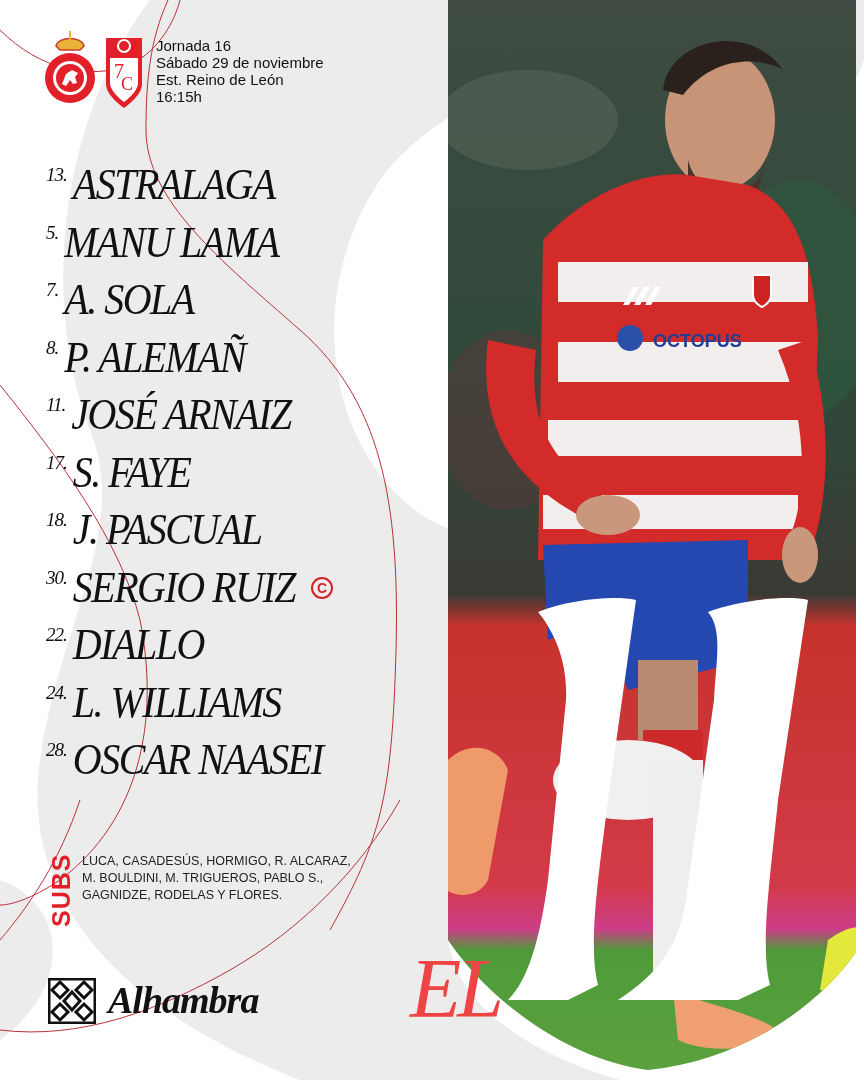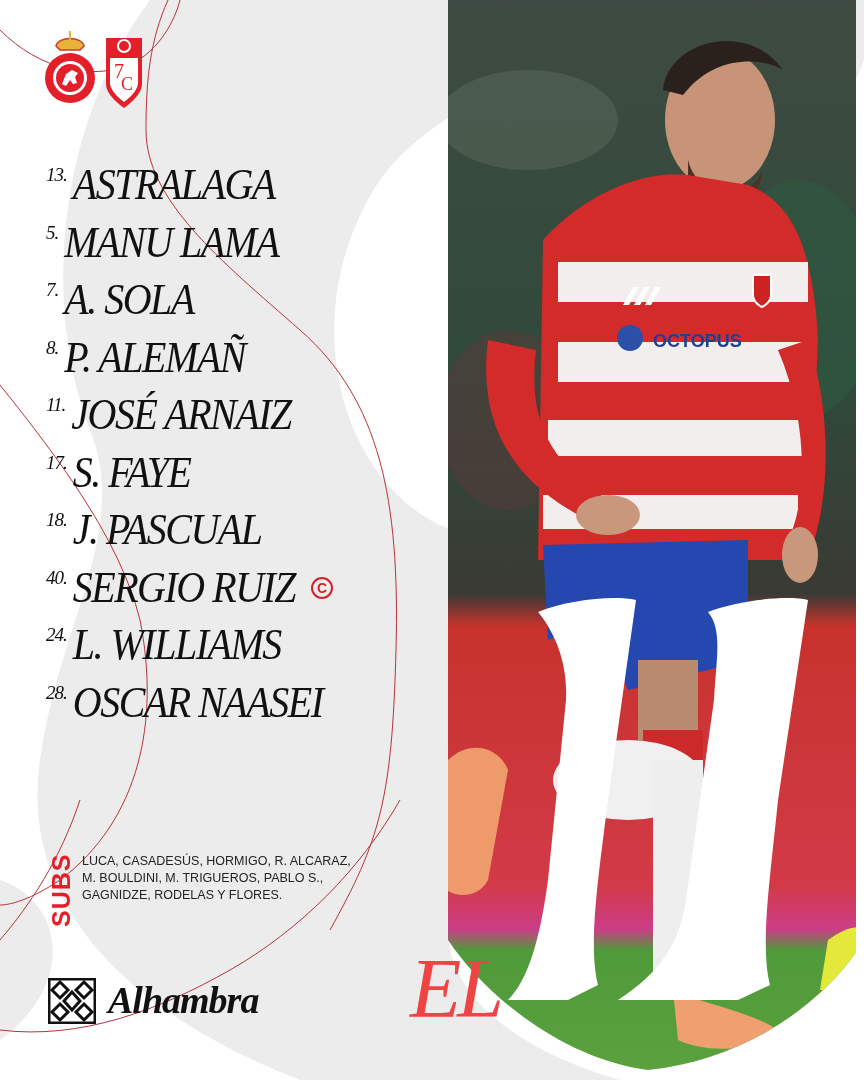--- a/index.html
+++ b/index.html
@@ -119,20 +119,26 @@
     <circle cx="26" cy="50" r="14" fill="#e3202a"></circle>
     <path d="M18 56 l4 -10 l6 -4 l6 3 l-3 4 l2 6 l-4 1 l-3 -4 l-4 6 Z" fill="#ffffff"></path>
   </svg>
   <svg class="crest2" viewBox="0 0 40 82">
     <path d="M2 10 H38 V56 C 38 68, 20 80, 20 80 C 20 80, 2 68, 2 56 Z" fill="#e3202a"></path>
     <circle cx="20" cy="18" r="6" fill="none" stroke="#fff" stroke-width="2"></circle>
     <path d="M6 30 H34 V55 C 34 64, 20 74, 20 74 C 20 74, 6 64, 6 55 Z" fill="#ffffff"></path>
     <text x="10" y="50" font-family="Liberation Serif, serif" font-size="20" fill="#e3202a">7</text>
     <text x="17" y="62" font-family="Liberation Serif, serif" font-size="18" fill="#e3202a">C</text>
   </svg>
+  <div class="match-info">
+    <div>Jornada 16</div>
+    <div>Sábado 29 de noviembre</div>
+    <div>Est. Reino de León</div>
+    <div>16:15h</div>
+  </div>
 </div>
 
 <div class="lineup">
   <div class="player">
       <span class="num">13.</span>
       <span class="name">ASTRALAGA</span>
     </div>
   <div class="player">
       <span class="num">5.</span>
       <span class="name">MANU LAMA</span>
@@ -151,23 +157,27 @@
     </div>
   <div class="player">
       <span class="num">17.</span>
       <span class="name">S. FAYE</span>
     </div>
   <div class="player">
       <span class="num">18.</span>
       <span class="name">J. PASCUAL</span>
     </div>
   <div class="player">
-      <span class="num">40.</span>
+      <span class="num">30.</span>
       <span class="name">SERGIO RUIZ</span>
       <span class="cap">C</span>
+    </div>
+  <div class="player">
+      <span class="num">22.</span>
+      <span class="name">DIALLO</span>
     </div>
   <div class="player">
       <span class="num">24.</span>
       <span class="name">L. WILLIAMS</span>
     </div>
   <div class="player">
       <span class="num">28.</span>
       <span class="name">OSCAR NAASEI</span>
     </div>
 </div>

